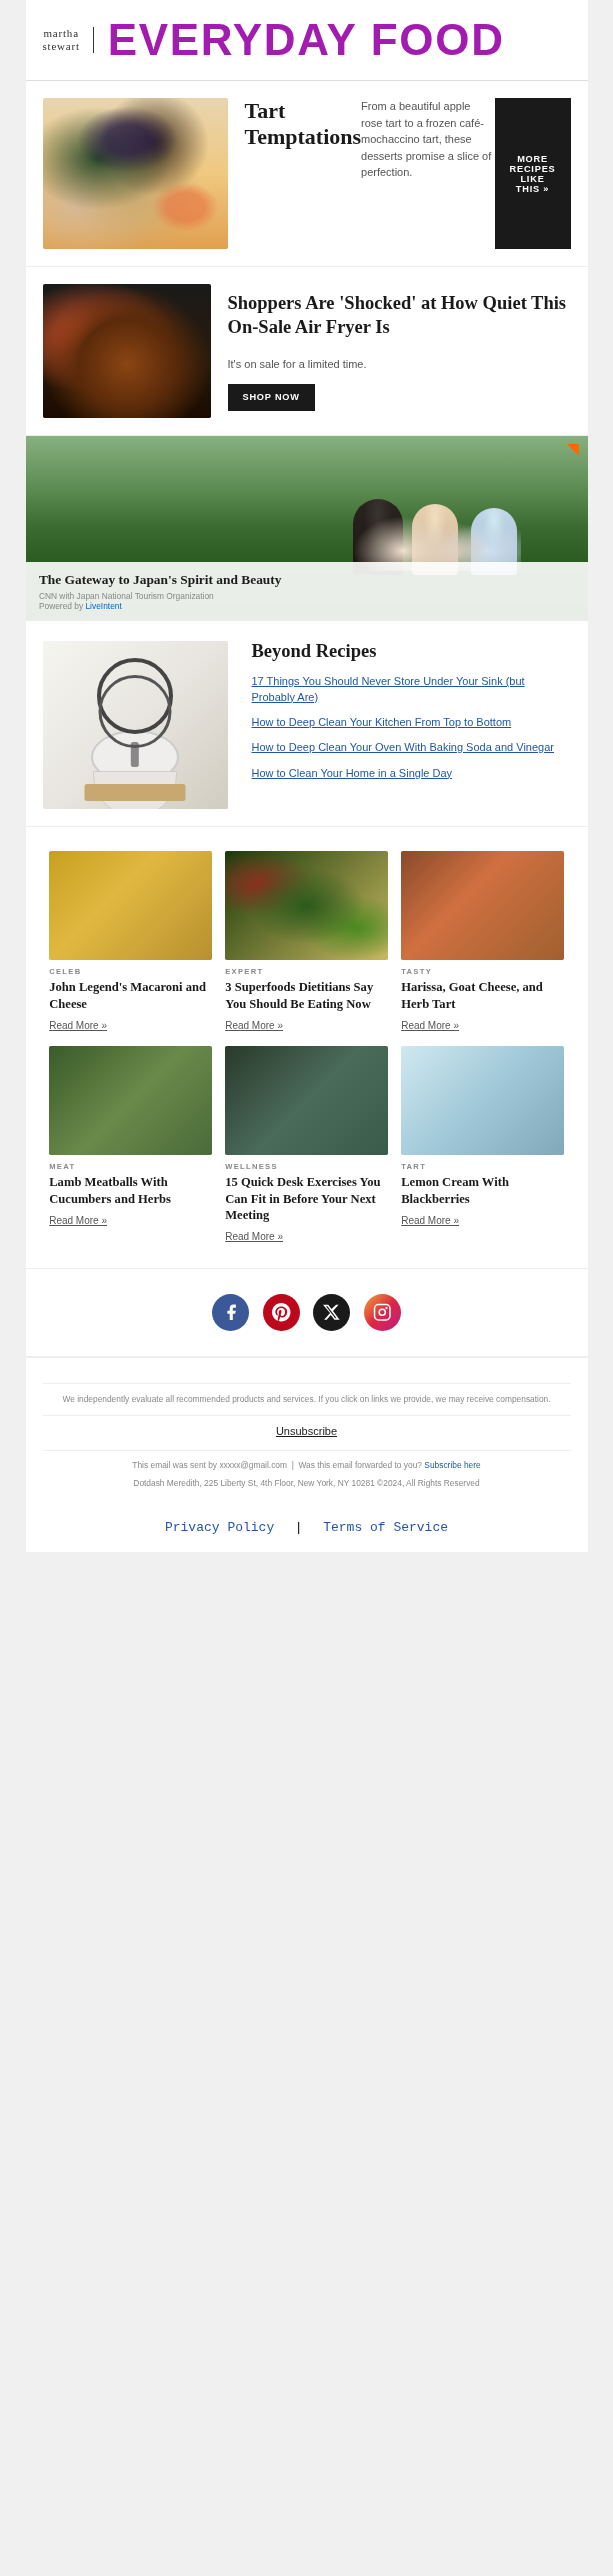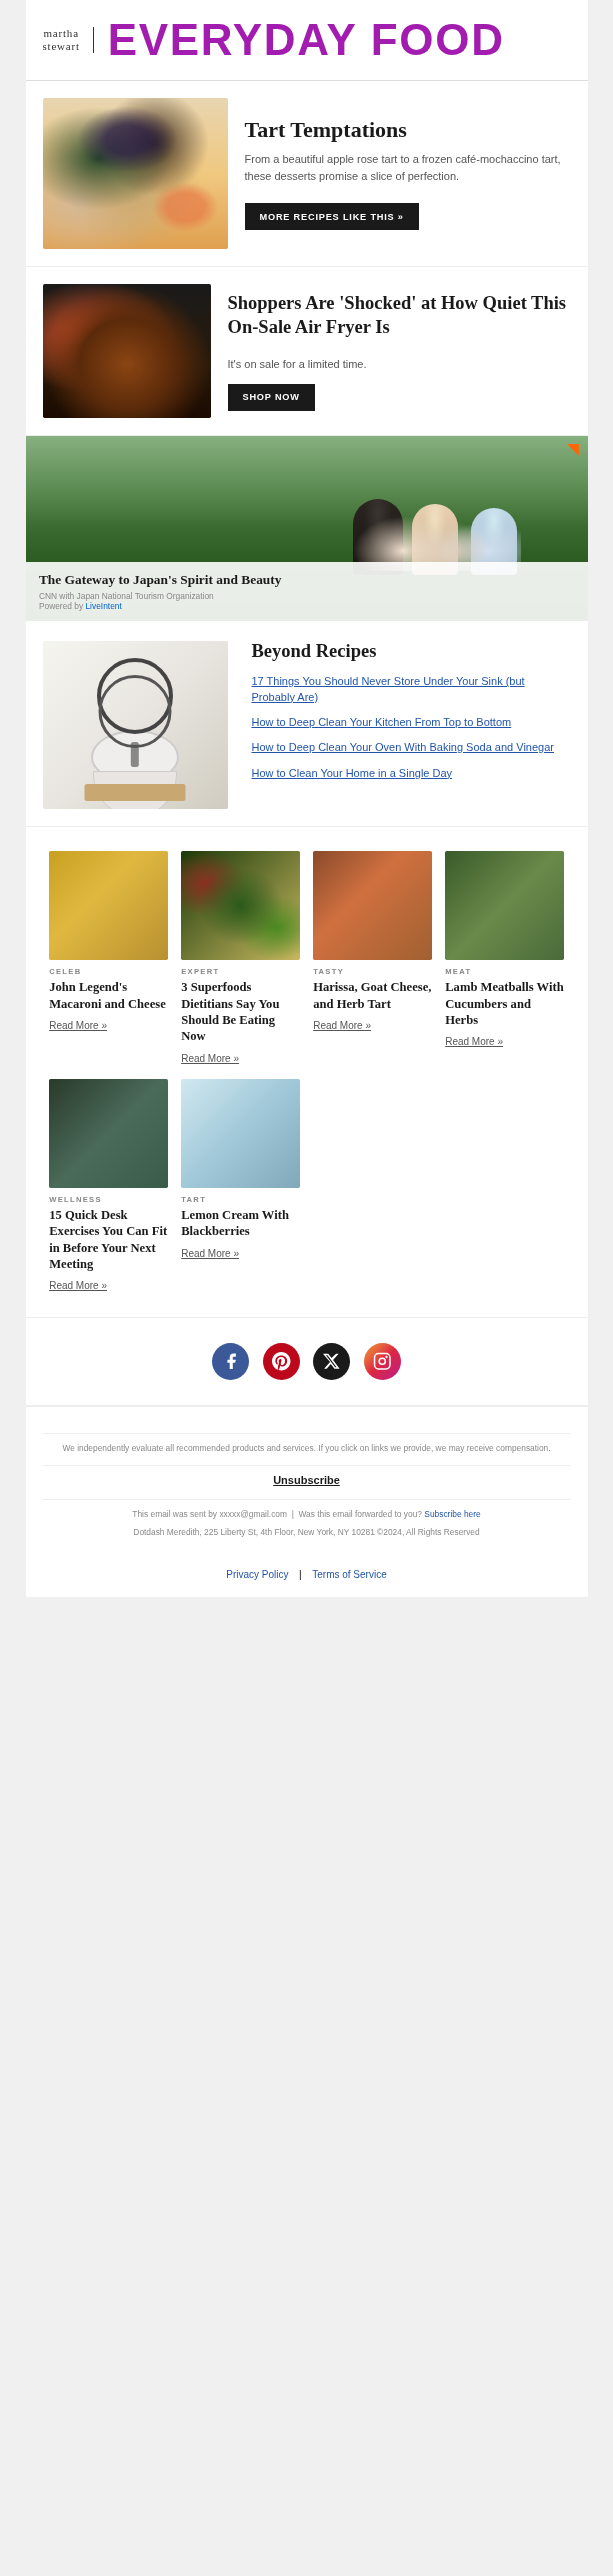--- a/index.html
+++ b/index.html
@@ -93,21 +93,21 @@
       bottom: 17px; right: 8.4px;
       width: 67px; height: 50px;
       background: radial-gradient(ellipse, #e87040 40%, transparent 70%);
       border-radius: 50%;
       opacity: 0.6;
     }
 
     .hero-content {
       flex: 1;
       display: flex;
-      flex-direction: column;
+      flex-direction: row;
       justify-content: center;
     }
     .hero-content h2 {
       font-family: Georgia, serif;
       font-size: 22px;
       font-weight: bold;
       color: #1a1a1a;
       margin-bottom: 8.4px;
     }
     .hero-content p {
@@ -272,21 +272,21 @@
       color: #2255aa;
       text-decoration: underline;
       margin-bottom: 10px;
       line-height: 1.4;
       cursor: pointer;
     }
 
     
     .article-grid {
       display: grid;
-      grid-template-columns: 1fr 1fr 1fr 1fr;
+      grid-template-columns: 1fr 1fr 1fr;
       gap: 0;
       background: #fff;
       padding: 17px;
       border-bottom: 0.8px solid #eee;
     }
     .article-card {
       padding: 6.7px;
     }
     .article-image {
       width: 100%;
@@ -374,43 +374,43 @@
     .footer-disclaimer {
       font-family: Arial, sans-serif;
       font-size: 8.4px;
       color: #888;
       line-height: 1.5;
       margin-bottom: 10px;
     }
     .footer-unsubscribe {
       font-family: Arial, sans-serif;
       font-size: 11px;
-      font-weight: bold;
+      font-weight: normal;
       color: #1a1a1a;
       text-decoration: underline;
       cursor: pointer;
       display: block;
       margin-bottom: 13.4px;
     }
     .footer-email-info {
       font-family: Arial, sans-serif;
       font-size: 8.4px;
       color: #888;
       margin-bottom: 8.4px;
     }
     .footer-email-info a { color: #2255aa; }
     .footer-address {
       font-family: Arial, sans-serif;
       font-size: 8.4px;
       color: #888;
       margin-bottom: 6.7px;
     }
     .footer-links {
-      font-family: Liberation Sans, sans-serif;
-      font-size: 10px;
+      font-family: Liberation Mono, monospace;
+      font-size: 13px;
       margin-top: 32px;
     }
     .footer-links a {
       color: #2255aa;
       margin: 0 5px;
     }
     .divider { border: none; border-top: 0.8px solid #eee; margin: 8.4px 0; }
   </style>
 </head>
 <body>

